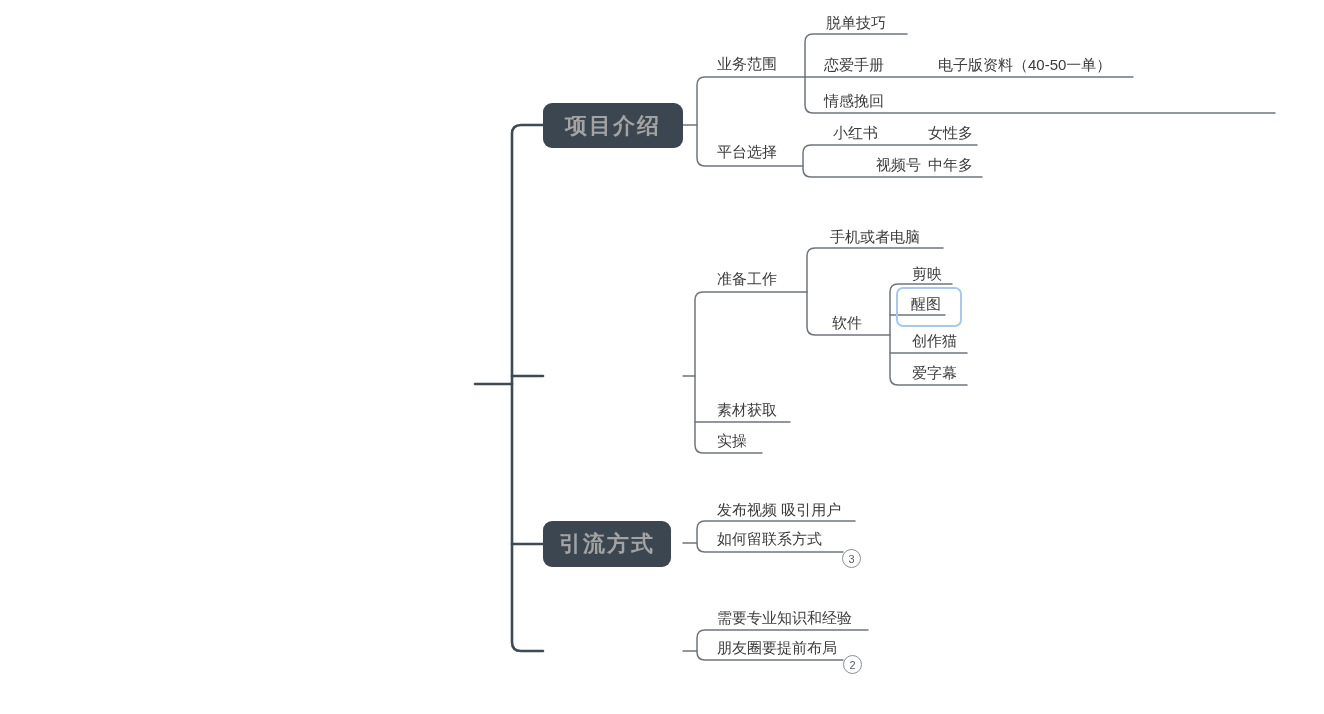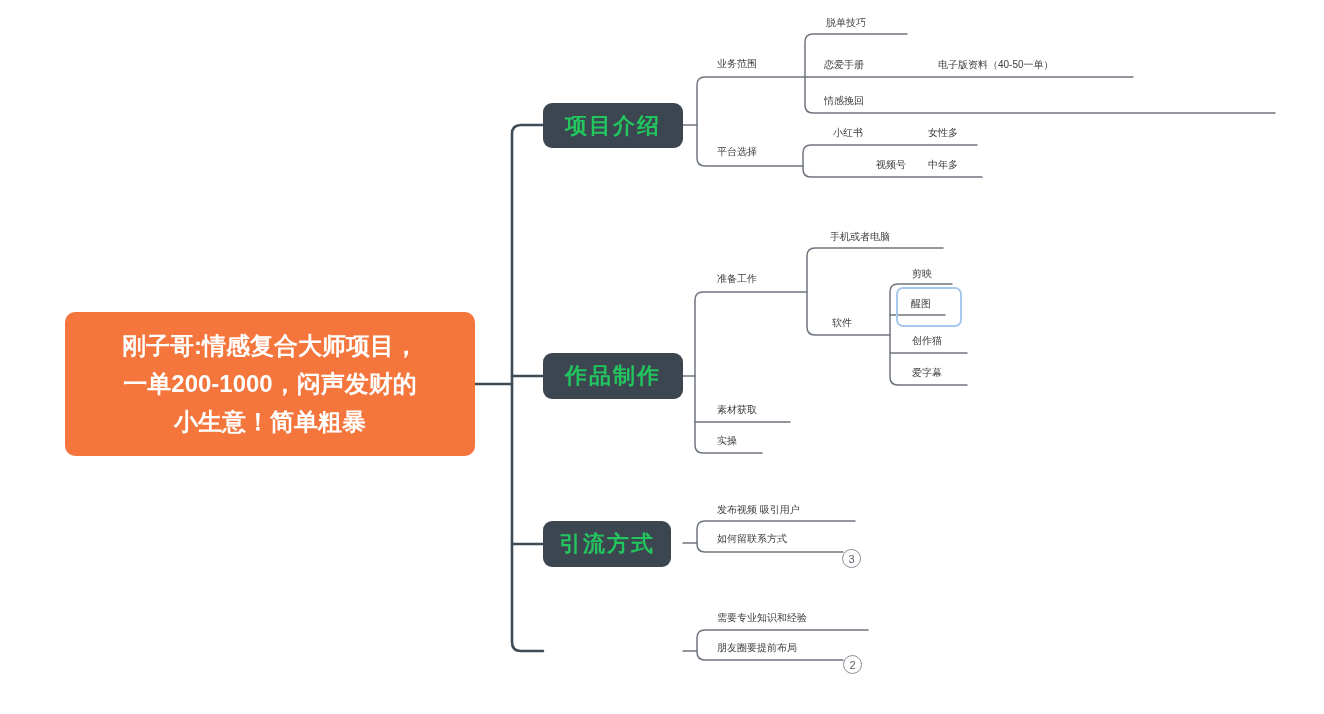--- a/index.html
+++ b/index.html
@@ -21,26 +21,26 @@
   .connectors path{fill:none;stroke-linecap:round;stroke-linejoin:round;}
   .trunk path{stroke:var(--line-trunk);stroke-width:2.6px;}
   .sub path{stroke:var(--line-sub);stroke-width:1.5px;}
   .root{
     position:absolute;left:65px;top:312px;width:410px;height:144px;
     background:var(--root-bg);border-radius:10px;color:#fff;font-weight:bold;
     font-size:24px;line-height:38px;display:flex;align-items:center;justify-content:center;
     text-align:center;white-space:pre-line;
   }
   .box{
-    position:absolute;background:var(--branch-bg);border-radius:9px;color:#22c55e;
+    position:absolute;background:var(--branch-bg);border-radius:9px;color:#a3a3a3;
     font-weight:bold;font-size:22px;letter-spacing:2px;
     display:flex;align-items:center;justify-content:center;
   }
   .txt{
-    position:absolute;font-size:10px;line-height:17px;color:var(--text-color);
+    position:absolute;font-size:15px;line-height:17px;color:var(--text-color);
     white-space:nowrap;
   }
   .selbox{
     position:absolute;left:896px;top:287px;width:62px;height:36px;
     border:2px solid var(--select-border);border-radius:7px;background:transparent;
   }
   .badge{
     position:absolute;width:17px;height:17px;border:1.5px solid var(--badge-border);
     border-radius:50%;background:#fff;color:var(--badge-text);font-size:11px;
     display:flex;align-items:center;justify-content:center;
@@ -71,26 +71,22 @@
       <path d="M952 284 L898 284 Q890 284 890 292 L890 377 Q890 385 898 385 L967 385"></path>
       <path d="M890 315 L945 315"></path>
       <path d="M890 353 L967 353"></path>
       <path d="M683 543 L697 543"></path>
       <path d="M855 521 L705 521 Q697 521 697 529 L697 544 Q697 552 705 552 L843 552"></path>
       <path d="M683 651 L697 651"></path>
       <path d="M868 630 L705 630 Q697 630 697 638 L697 652 Q697 660 705 660 L843 660"></path>
     </g>
   </svg>
 
-  <div class="root">刚子哥:情感复合大师项目，
-一单200-1000，闷声发财的
-小生意！简单粗暴</div>
 
   <div class="box" style="left:543px;top:103px;width:140px;height:45px">项目介绍</div>
-  <div class="box" style="left:543px;top:353px;width:140px;height:46px">作品制作</div>
   <div class="box" style="left:543px;top:521px;width:128px;height:46px">引流方式</div>
 
   <div class="txt" style="left:717px;top:55px">业务范围</div>
   <div class="txt" style="left:826px;top:14px">脱单技巧</div>
   <div class="txt" style="left:824px;top:56px">恋爱手册</div>
   <div class="txt" style="left:938px;top:56px">电子版资料（40-50一单）</div>
   <div class="txt" style="left:824px;top:92px">情感挽回</div>
   <div class="txt" style="left:717px;top:143px">平台选择</div>
   <div class="txt" style="left:833px;top:124px">小红书</div>
   <div class="txt" style="left:928px;top:124px">女性多</div>

